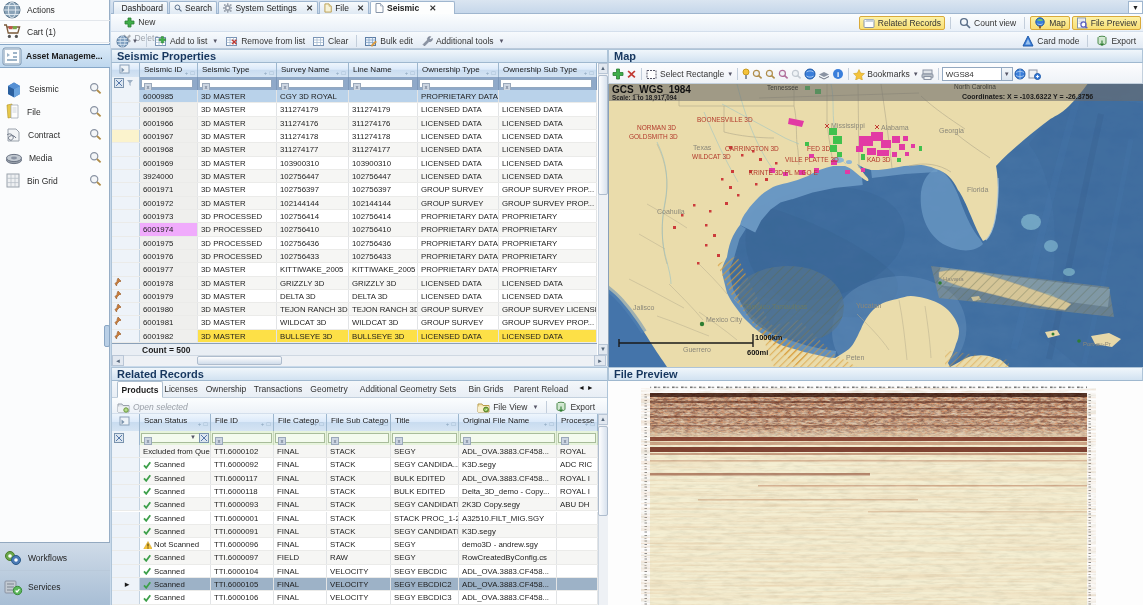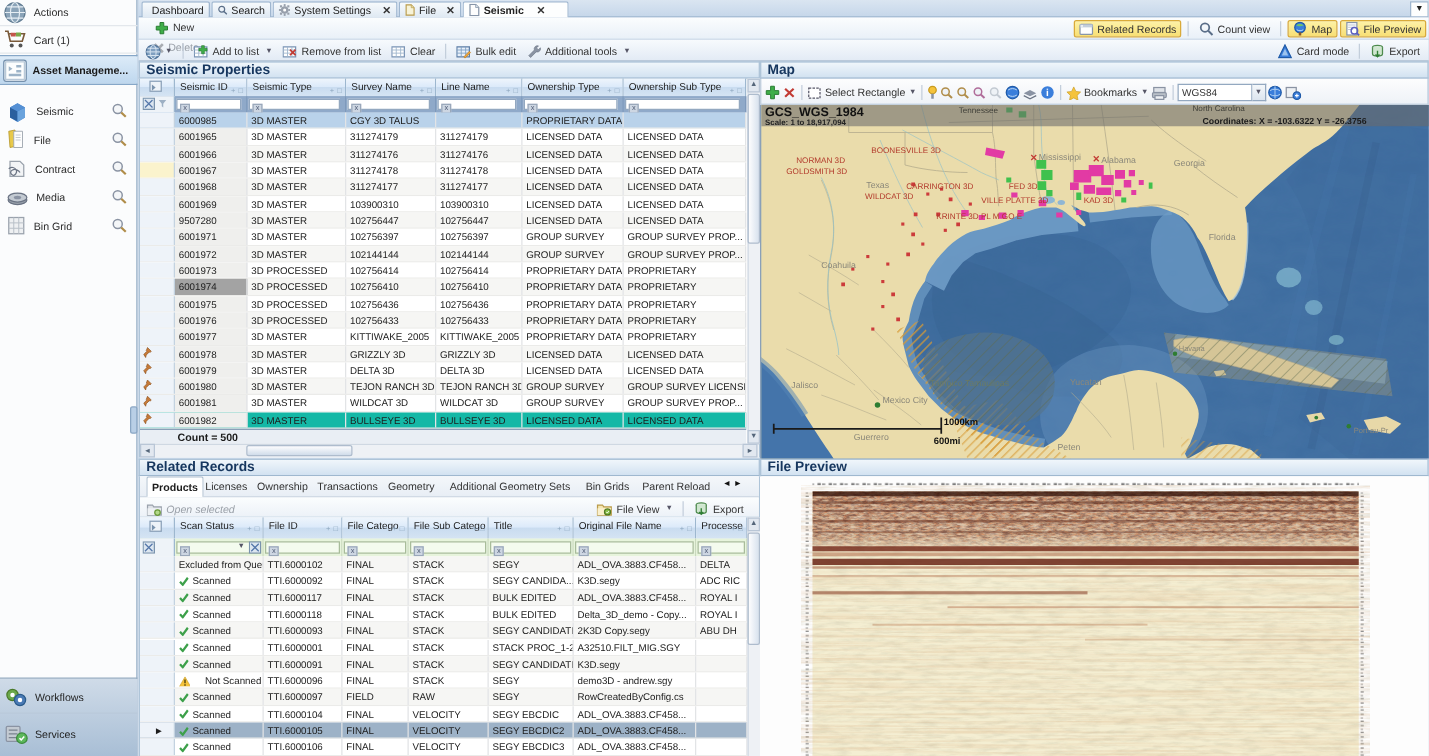--- a/index.html
+++ b/index.html
@@ -396,21 +396,21 @@
     <div class="fcell" style="left:387px;width:98px;background:#8fa9c9;border-right:1px solid #7e99bb;">
       <div class="finput" style="left:1px;right:4px;">
         <span class="fx">x</span>
       </div>
     </div>
   </div>
 <div class="abs" style="left:112px;top:90.0px;width:485px;height:13.32px;background:#b9d2ea;border-bottom:1px solid #ebebe9;">
     <div class="dcell" style="left:0;width:28px;background:#eef3f9;border-right:1px solid #c3d2e0;padding-left:2px;"></div>
     <div class="dcell" style="left:28px;width:58px;">6000985</div>
     <div class="dcell" style="left:86px;width:79px;">3D MASTER</div>
-    <div class="dcell" style="left:165px;width:72px;">CGY 3D TALUS</div>
+    <div class="dcell" style="left:165px;width:72px;">CGY 3D ROYAL</div>
     <div class="dcell" style="left:237px;width:69px;"></div>
     <div class="dcell" style="left:306px;width:81px;">PROPRIETARY DATA</div>
     <div class="dcell" style="left:387px;width:98px;"></div>
   </div>
 <div class="abs" style="left:112px;top:103.3px;width:485px;height:13.32px;background:#ffffff;border-bottom:1px solid #ebebe9;">
     <div class="dcell" style="left:0;width:28px;background:#eef3f9;border-right:1px solid #c3d2e0;padding-left:2px;"></div>
     <div class="dcell" style="left:28px;width:58px;background:#efefed;">6001965</div>
     <div class="dcell" style="left:86px;width:79px;">3D MASTER</div>
     <div class="dcell" style="left:165px;width:72px;">311274179</div>
     <div class="dcell" style="left:237px;width:69px;">311274179</div>
@@ -448,21 +448,21 @@
     <div class="dcell" style="left:0;width:28px;background:#eef3f9;border-right:1px solid #c3d2e0;padding-left:2px;"></div>
     <div class="dcell" style="left:28px;width:58px;background:#efefed;">6001969</div>
     <div class="dcell" style="left:86px;width:79px;">3D MASTER</div>
     <div class="dcell" style="left:165px;width:72px;">103900310</div>
     <div class="dcell" style="left:237px;width:69px;">103900310</div>
     <div class="dcell" style="left:306px;width:81px;">LICENSED DATA</div>
     <div class="dcell" style="left:387px;width:98px;">LICENSED DATA</div>
   </div>
 <div class="abs" style="left:112px;top:169.9px;width:485px;height:13.32px;background:#f6f6f4;border-bottom:1px solid #ebebe9;">
     <div class="dcell" style="left:0;width:28px;background:#eef3f9;border-right:1px solid #c3d2e0;padding-left:2px;"></div>
-    <div class="dcell" style="left:28px;width:58px;background:#efefed;">9507280</div>
+    <div class="dcell" style="left:28px;width:58px;background:#efefed;">3924000</div>
     <div class="dcell" style="left:86px;width:79px;">3D MASTER</div>
     <div class="dcell" style="left:165px;width:72px;">102756447</div>
     <div class="dcell" style="left:237px;width:69px;">102756447</div>
     <div class="dcell" style="left:306px;width:81px;">LICENSED DATA</div>
     <div class="dcell" style="left:387px;width:98px;">LICENSED DATA</div>
   </div>
 <div class="abs" style="left:112px;top:183.2px;width:485px;height:13.32px;background:#ffffff;border-bottom:1px solid #ebebe9;">
     <div class="dcell" style="left:0;width:28px;background:#eef3f9;border-right:1px solid #c3d2e0;padding-left:2px;"></div>
     <div class="dcell" style="left:28px;width:58px;background:#efefed;">6001971</div>
     <div class="dcell" style="left:86px;width:79px;">3D MASTER</div>
@@ -484,21 +484,21 @@
     <div class="dcell" style="left:0;width:28px;background:#eef3f9;border-right:1px solid #c3d2e0;padding-left:2px;"></div>
     <div class="dcell" style="left:28px;width:58px;background:#efefed;">6001973</div>
     <div class="dcell" style="left:86px;width:79px;">3D PROCESSED</div>
     <div class="dcell" style="left:165px;width:72px;">102756414</div>
     <div class="dcell" style="left:237px;width:69px;">102756414</div>
     <div class="dcell" style="left:306px;width:81px;">PROPRIETARY DATA</div>
     <div class="dcell" style="left:387px;width:98px;">PROPRIETARY</div>
   </div>
 <div class="abs" style="left:112px;top:223.2px;width:485px;height:13.32px;background:#f6f6f4;border-bottom:1px solid #ebebe9;">
     <div class="dcell" style="left:0;width:28px;background:#eef3f9;border-right:1px solid #c3d2e0;padding-left:2px;"></div>
-    <div class="dcell" style="left:28px;width:58px;background:#a3a3a3;">6001974</div>
+    <div class="dcell" style="left:28px;width:58px;background:#f0abfc;">6001974</div>
     <div class="dcell" style="left:86px;width:79px;">3D PROCESSED</div>
     <div class="dcell" style="left:165px;width:72px;">102756410</div>
     <div class="dcell" style="left:237px;width:69px;">102756410</div>
     <div class="dcell" style="left:306px;width:81px;">PROPRIETARY DATA</div>
     <div class="dcell" style="left:387px;width:98px;">PROPRIETARY</div>
   </div>
 <div class="abs" style="left:112px;top:236.5px;width:485px;height:13.32px;background:#ffffff;border-bottom:1px solid #ebebe9;">
     <div class="dcell" style="left:0;width:28px;background:#eef3f9;border-right:1px solid #c3d2e0;padding-left:2px;"></div>
     <div class="dcell" style="left:28px;width:58px;background:#efefed;">6001975</div>
     <div class="dcell" style="left:86px;width:79px;">3D PROCESSED</div>
@@ -570,21 +570,21 @@
         <path d="M4 1l3 3-1 1-.5-.5L3 7l-.5 2L1 6.5 3.5 4 3 3.5z" fill="#c77b3a" stroke="#8a4f1a" stroke-width="0.5"></path>
       </svg>
     </div>
     <div class="dcell" style="left:28px;width:58px;background:#efefed;">6001981</div>
     <div class="dcell" style="left:86px;width:79px;">3D MASTER</div>
     <div class="dcell" style="left:165px;width:72px;">WILDCAT 3D</div>
     <div class="dcell" style="left:237px;width:69px;">WILDCAT 3D</div>
     <div class="dcell" style="left:306px;width:81px;">GROUP SURVEY</div>
     <div class="dcell" style="left:387px;width:98px;">GROUP SURVEY PROP...</div>
   </div>
-<div class="abs" style="left:112px;top:329.8px;width:485px;height:13.32px;background:#14b8a6;border-bottom:1px solid #ebebe9;">
+<div class="abs" style="left:112px;top:329.8px;width:485px;height:13.32px;background:#fde047;border-bottom:1px solid #ebebe9;">
     <div class="dcell" style="left:0;width:28px;background:#eef3f9;border-right:1px solid #c3d2e0;padding-left:2px;">
       <svg width="8" height="10" viewBox="0 0 8 10" style="">
         <path d="M4 1l3 3-1 1-.5-.5L3 7l-.5 2L1 6.5 3.5 4 3 3.5z" fill="#c77b3a" stroke="#8a4f1a" stroke-width="0.5"></path>
       </svg>
     </div>
     <div class="dcell" style="left:28px;width:58px;background:#efefed;">6001982</div>
     <div class="dcell" style="left:86px;width:79px;">3D MASTER</div>
     <div class="dcell" style="left:165px;width:72px;">BULLSEYE 3D</div>
     <div class="dcell" style="left:237px;width:69px;">BULLSEYE 3D</div>
     <div class="dcell" style="left:306px;width:81px;">LICENSED DATA</div>
@@ -708,21 +708,21 @@
 <div class="abs" style="left:112px;top:445.0px;width:486px;height:13.30px;background:#f6f6f4;border-bottom:1px solid #ebebe9;">
     <div class="dcell" style="left:0;width:28px;background:#eef3f9;border-right:1px solid #c3d2e0;text-align:center;"></div>
     <div class="dcell" style="left:28px;width:71px;"><span style="display:inline-flex;align-items:center;gap:3px">
         <span>Excluded from Queue</span>
       </span></div>
     <div class="dcell" style="left:99px;width:63px;">TTI.6000102</div>
     <div class="dcell" style="left:162px;width:53px;">FINAL</div>
     <div class="dcell" style="left:215px;width:64px;">STACK</div>
     <div class="dcell" style="left:279px;width:68px;">SEGY</div>
     <div class="dcell" style="left:347px;width:98px;">ADL_OVA.3883.CF458...</div>
-    <div class="dcell" style="left:445px;width:41px;">DELTA</div>
+    <div class="dcell" style="left:445px;width:41px;">ROYAL</div>
   </div>
 <div class="abs" style="left:112px;top:458.3px;width:486px;height:13.30px;background:#ffffff;border-bottom:1px solid #ebebe9;">
     <div class="dcell" style="left:0;width:28px;background:#eef3f9;border-right:1px solid #c3d2e0;text-align:center;"></div>
     <div class="dcell" style="left:28px;width:71px;"><span style="display:inline-flex;align-items:center;gap:3px">
         <svg width="8" height="8" viewBox="0 0 8 8" style="">
           <path d="M1 4.4l2.2 2.4L7.3 1.2" stroke="#3da04a" stroke-width="1.8" fill="none"></path>
         </svg>
         <span>Scanned</span>
       </span></div>
     <div class="dcell" style="left:99px;width:63px;">TTI.6000092</div>
@@ -802,21 +802,21 @@
       </span></div>
     <div class="dcell" style="left:99px;width:63px;">TTI.6000091</div>
     <div class="dcell" style="left:162px;width:53px;">FINAL</div>
     <div class="dcell" style="left:215px;width:64px;">STACK</div>
     <div class="dcell" style="left:279px;width:68px;">SEGY CANDIDATE</div>
     <div class="dcell" style="left:347px;width:98px;">K3D.segy</div>
     <div class="dcell" style="left:445px;width:41px;"></div>
   </div>
 <div class="abs" style="left:112px;top:538.1px;width:486px;height:13.30px;background:#ffffff;border-bottom:1px solid #ebebe9;">
     <div class="dcell" style="left:0;width:28px;background:#eef3f9;border-right:1px solid #c3d2e0;text-align:center;"></div>
-    <div class="dcell" style="left:28px;width:71px;"><span style="display:inline-flex;align-items:center;gap:12px">
+    <div class="dcell" style="left:28px;width:71px;"><span style="display:inline-flex;align-items:center;gap:2px">
         <svg width="9" height="8" viewBox="0 0 9 8" style="">
           <path d="M5 0.5L9.6 8.5H0.4z" fill="#f5c33b" stroke="#c79a20" stroke-width="0.5"></path>
           <rect x="4.4" y="2.6" width="1.2" height="3" fill="#5a4a10"></rect>
           <rect x="4.4" y="6.4" width="1.2" height="1.2" fill="#5a4a10"></rect>
         </svg>
         <span>Not Scanned</span>
       </span></div>
     <div class="dcell" style="left:99px;width:63px;">TTI.6000096</div>
     <div class="dcell" style="left:162px;width:53px;">FINAL</div>
     <div class="dcell" style="left:215px;width:64px;">STACK</div>

